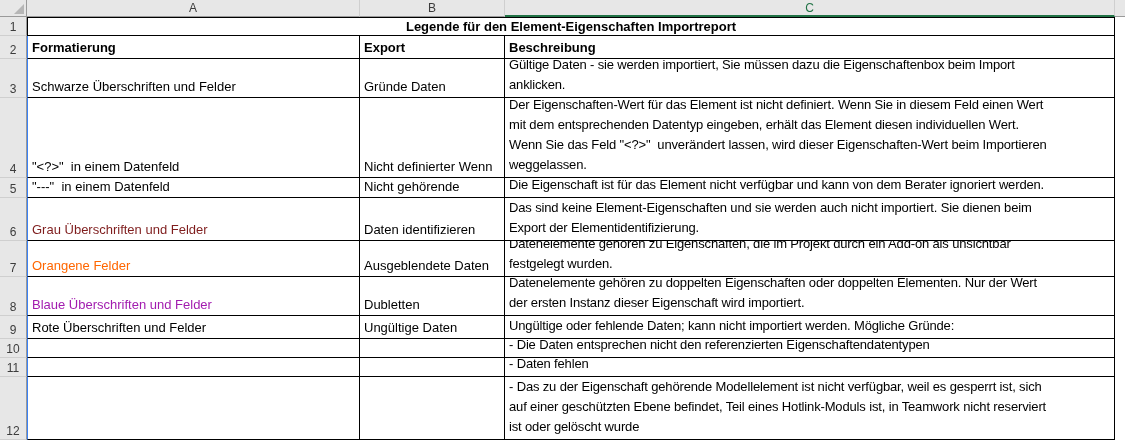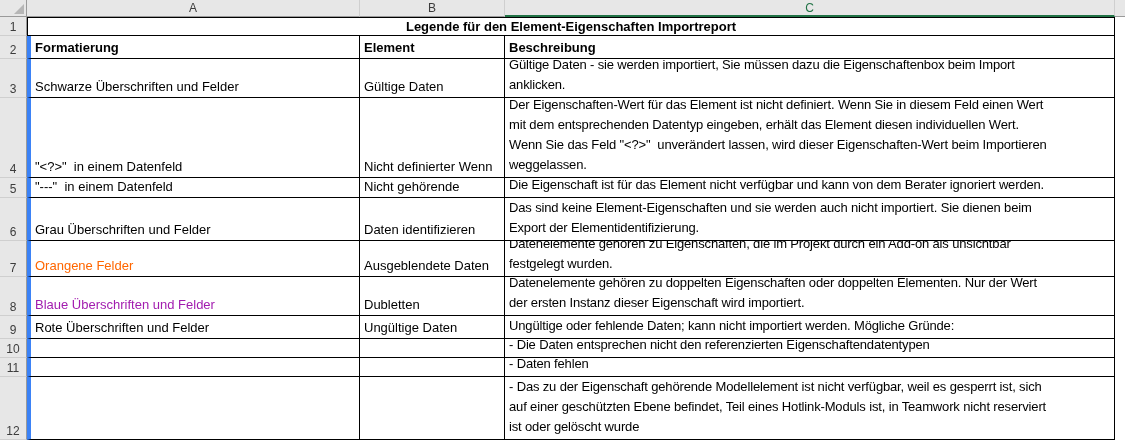--- a/index.html
+++ b/index.html
@@ -30,30 +30,30 @@
   .fillhd{background:#e7e7e7;border-bottom:1px solid #9a9a9a;box-sizing:border-box;}
   .fill{background:#fff;}
   
   .cell{
     box-sizing:border-box;
     border-right:1px solid #000;border-bottom:1px solid #000;
     display:flex;flex-direction:column;justify-content:flex-end;align-items:flex-start;
     padding:0 3px 2px 4px;
     overflow:hidden;white-space:pre;line-height:17px;
   }
-  .first{border-left:4px solid #3b82f6;}
+  .first{border-left:1px solid #3b82f6;}
   .title-cell{
     grid-column:2/5;
     box-sizing:border-box;border:1px solid #000;
     display:flex;align-items:center;justify-content:center;
     font-weight:700;white-space:pre;overflow:hidden;
   }
   .cell-c{line-height:20px;letter-spacing:-0.15px;}
   .bold{font-weight:700;}
-  .gray{color:#000000;}
+  .gray{color:#7f1d1d;}
   .orange{color:#ff6600;}
   .blue{color:#a21caf;}
   .red{color:#000000;}
 </style>
 </head>
 <body>
 
 <div class="sheet">
 
   <div class="corner">
@@ -63,27 +63,27 @@
   <div class="hd colhd">B</div>
   <div class="hd colhd colhd-c">C</div>
   <div class="fillhd"></div>
 
   <div class="rowhd">1</div>
   <div class="title-cell">Legende für den Element-Eigenschaften Importreport</div>
   <div class="fill"></div>
 
   <div class="rowhd">2</div>
   <div class="cell first bold">Formatierung</div>
-  <div class="cell bold">Element</div>
+  <div class="cell bold">Export</div>
   <div class="cell bold">Beschreibung</div>
   <div class="fill"></div>
 
   <div class="rowhd">3</div>
   <div class="cell first">Schwarze Überschriften und Felder</div>
-  <div class="cell">Gültige Daten</div>
+  <div class="cell">Gründe Daten</div>
   <div class="cell cell-c">Gültige Daten - sie werden importiert, Sie müssen dazu die Eigenschaftenbox beim Import
 anklicken.</div>
   <div class="fill"></div>
 
   <div class="rowhd">4</div>
   <div class="cell first">"&lt;?&gt;"  in einem Datenfeld</div>
   <div class="cell">Nicht definierter Wenn</div>
   <div class="cell cell-c">Der Eigenschaften-Wert für das Element ist nicht definiert. Wenn Sie in diesem Feld einen Wert
 mit dem entsprechenden Datentyp eingeben, erhält das Element diesen individuellen Wert.
 Wenn Sie das Feld "&lt;?&gt;"  unverändert lassen, wird dieser Eigenschaften-Wert beim Importieren

